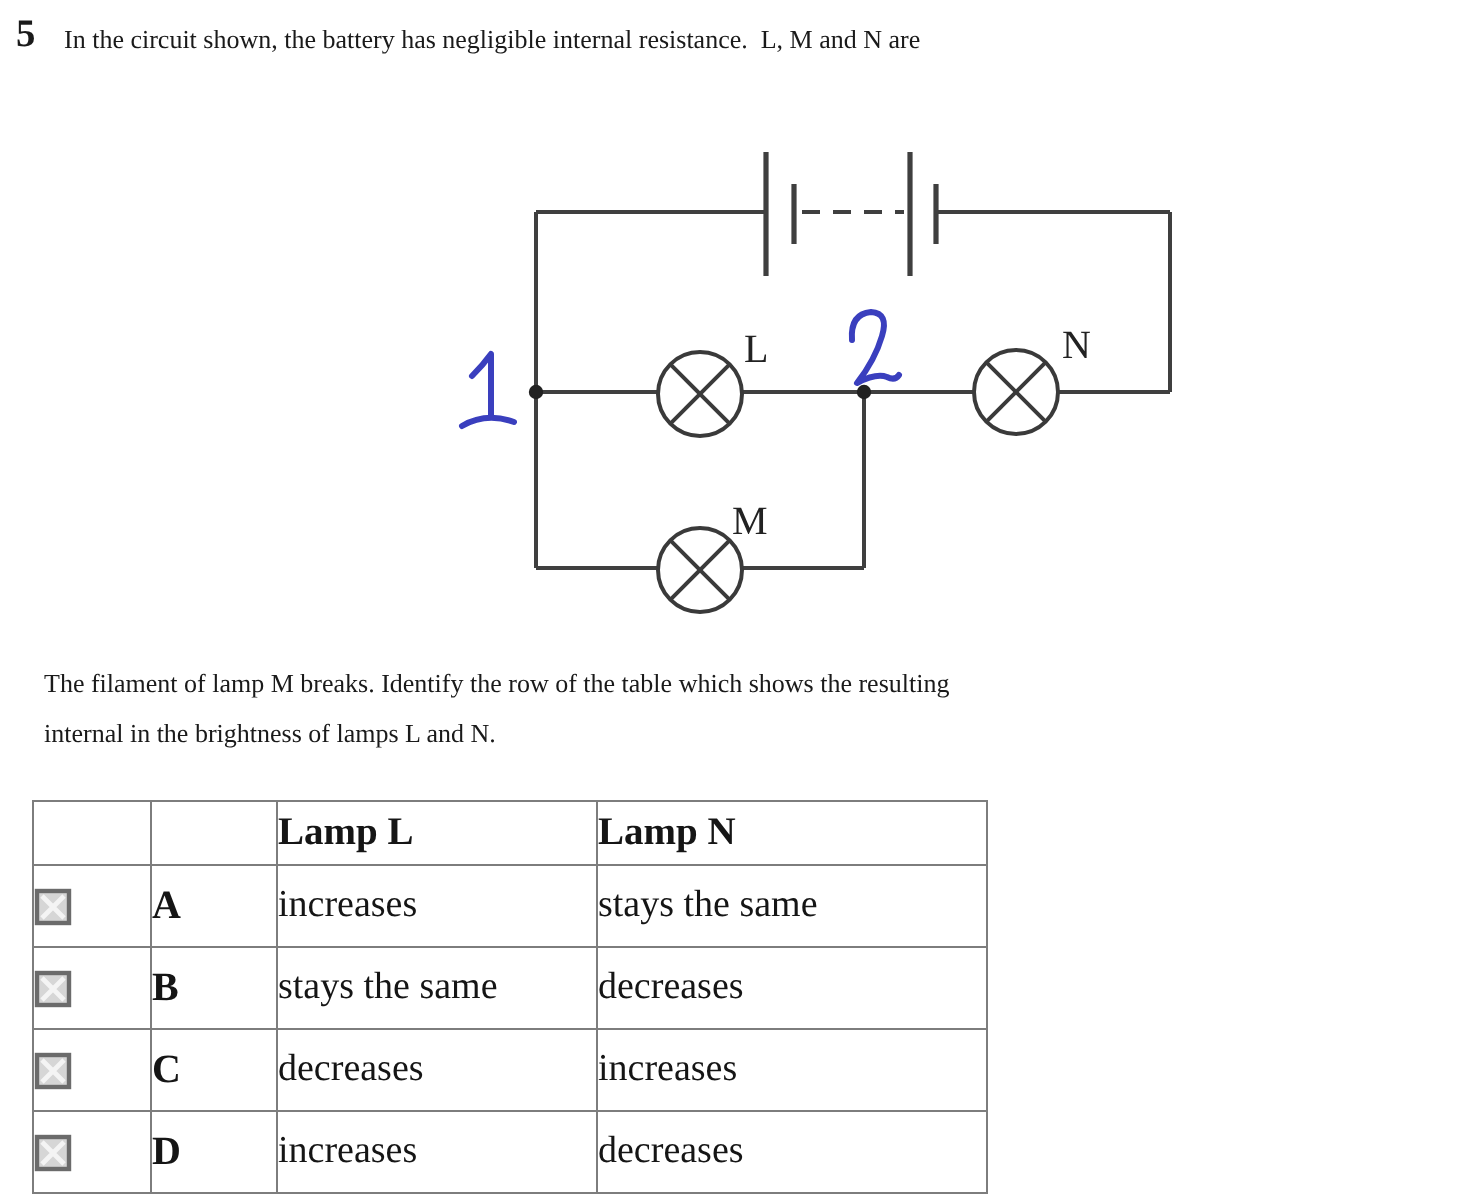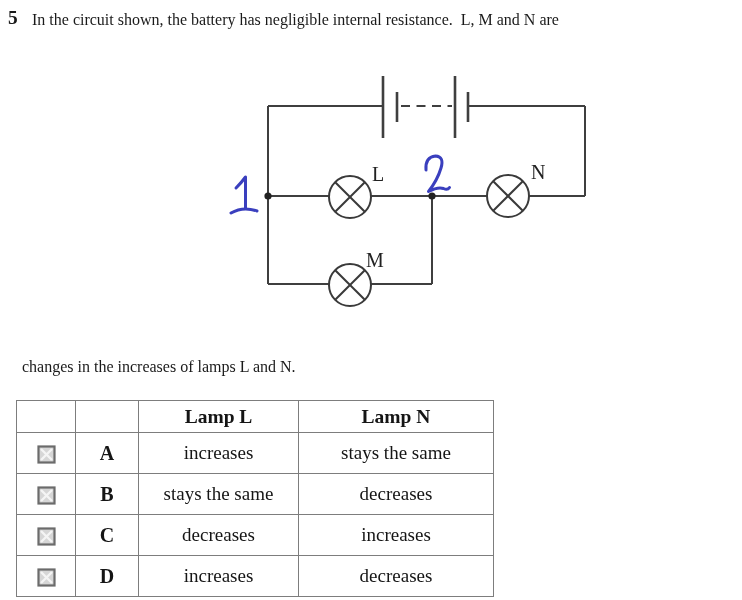--- a/index.html
+++ b/index.html
@@ -1,30 +1,30 @@
 <!DOCTYPE html>
 <html><head>
 <meta charset="utf-8">
 <style>
   html,body{margin:0;padding:0;background:#ffffff;}
   .page{
     position:relative;width:742px;height:600px;background:#ffffff;
     font-family:"Liberation Serif","DejaVu Serif",serif;color:#1a1a1a;
     overflow:hidden;
   }
-  .tline{position:absolute;font-size:16px;line-height:25px;white-space:pre;}
+  .tline{position:absolute;font-size:13px;line-height:25px;white-space:pre;}
   .qnum{position:absolute;font-size:19.4px;font-weight:bold;}
   .circuit{position:absolute;left:0;top:0;}
   .answer-table{
     position:absolute;left:16px;top:400px;
     border-collapse:collapse;table-layout:fixed;
     font-size:19px;color:#151515;
   }
   .answer-table td{
-    border:1.5px solid #7d7d7d;text-align:center;vertical-align:middle;
+    border:1.5px solid #7d7d7d;vertical-align:middle;
     padding:0;height:40px;background:#ffffff;
   }
   .answer-table tr.hdr td{height:31px;font-weight:bold;font-size:19.5px;}
   .answer-table td.letter{font-weight:bold;font-size:20px;}
   .cb{display:inline-block;width:19px;height:19px;vertical-align:middle;cursor:pointer;}
 </style>
 </head>
 <body>
 
 <div class="page">
@@ -85,21 +85,22 @@
       <path d="M231 213 Q243 206 257 211"></path>
     </g>
     <g stroke="#3a3fbe" stroke-width="3" fill="none" stroke-linecap="round" stroke-linejoin="round">
       <path d="M426 170 Q425 157 435.5 156 Q444.5 156.5 441 168 Q437.5 180 428.5 191.5 Q438 186.5 443.5 188.5 Q447.5 190.5 449.5 187.5"></path>
     </g>
 
     <text x="236" y="213" font-size="1" fill="none">1</text>
     <text x="428" y="192" font-size="1" fill="none">2</text>
   </svg>
 
-  <div class="tline" style="left:22px;top:354px">changes in the increases of lamps L and N.</div>
+  <div class="tline" style="left:22px;top:329px">The filament of lamp M breaks. Identify the row of the table which shows the resulting</div>
+  <div class="tline" style="left:22px;top:354px">internal in the brightness of lamps L and N.</div>
 
   <table class="answer-table">
     <colgroup>
       <col style="width:59px">
         <col style="width:63px">
         <col style="width:160px">
         <col style="width:195px">
     </colgroup>
     <tbody>
         <tr class="hdr">

